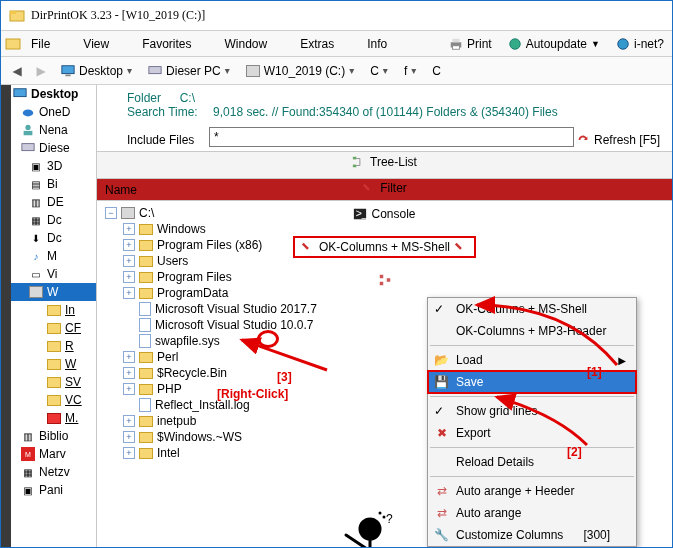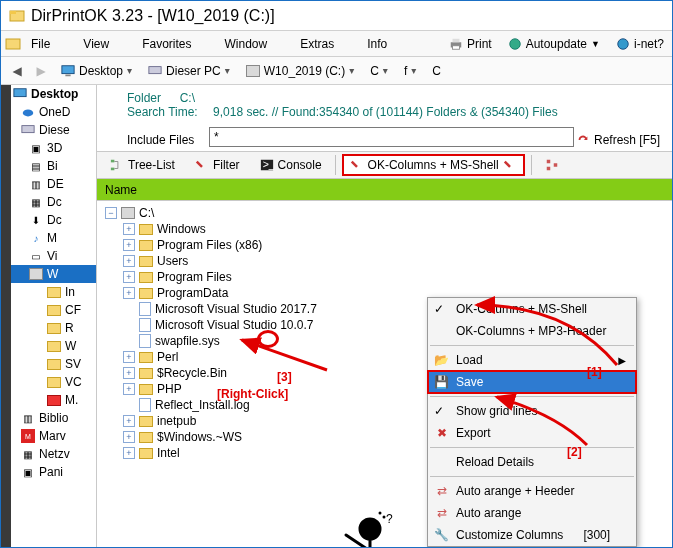--- a/index.html
+++ b/index.html
@@ -1,19 +1,19 @@
 <!DOCTYPE html>
 <html><head>
 <meta charset="utf-8">
 <style>
   * { box-sizing: border-box; margin: 0; padding: 0; font-family: "Segoe UI", Tahoma, sans-serif; font-size: 12px; }
   body { background: #fff; width: 673px; height: 548px; overflow: hidden; position: relative; border: 1px solid #1a6fc4; }
   
   .titlebar { background: #fff; height: 30px; display: flex; align-items: center; padding: 0 8px; gap: 6px; border-bottom: 1px solid #d0d0d0; }
-  .titlebar .title { font-size: 16px; color: #000; }
+  .titlebar .title { font-size: 12px; color: #000; font-family: Liberation Serif, serif; }
   
   .menubar { height: 26px; display: flex; align-items: center; padding: 0 4px; gap: 2px; border-bottom: 1px solid #d0d0d0; background: #f8f8f8; }
   .menubar .mgroup { display: flex; align-items: center; gap: 17px; }
   .menubar .mitem { padding: 4px 8px; cursor: default; }
   .menubar .rgroup { margin-left: auto; display: flex; align-items: center; gap: 8px; }
   .menubar .rbtn { display: flex; align-items: center; gap: 4px; padding: 2px 4px; }
   .appicon { width:16px; height:16px; display:inline-block; }
   
   .pathbar { height: 28px; display: flex; align-items: center; padding: 0 6px; gap: 4px; border-bottom: 1px solid #d0d0d0; background: #fafafa; }
   .pc { display: flex; align-items: center; gap: 4px; padding: 2px 6px; }
@@ -27,29 +27,29 @@
   .sb-scroll { position:absolute; left:0; top:0; bottom:0; width:10px; background:#3a3a3a; }
   .sb-item.sel { background:#1a6fc4; color:#fff; }
   .content { flex: 1; display: flex; flex-direction: column; position: relative; }
   .meta { padding: 6px 12px 6px 30px; font-size: 12px; color: #0f766e; }
   .meta .row { display:flex; gap:6px; }
   .filters { padding: 2px 12px 4px 30px; display:flex; flex-direction:column; gap:4px; }
   .frow { display:flex; align-items:flex-end; gap:2px; }
   .frow label { width: 80px; }
   .frow input { flex:1; border:1px solid #7a7a7a; height:20px; padding:0 4px; font-size:12px; background:#fff; }
   .frow .after { white-space:nowrap; color:#000; display:flex; align-items:center; gap:4px; }
-  .toolbar2 { height: 28px; border-top:1px solid #c9c9c9; border-bottom:1px solid #c9c9c9; background:#f4f4f4; display:flex; align-items:center; padding:0 6px; gap:6px; position:relative; }
+  .toolbar2 { height: 28px; border-top:1px solid #c9c9c9; border-bottom:1px solid #c9c9c9; background:#f4f4f4; display:flex; align-items:center; padding:0 6px; gap:6px; position:relative;flex-direction:column; }
   .tbtn { display:flex; align-items:center; gap:4px; padding:2px 6px; border:1px solid transparent; }
   .tbtn.boxed { border:2px solid #e00000; background:#fff; }
-  .colhdr { height:22px; border-bottom:1px solid #c9c9c9; background:#84cc16; display:flex; align-items:center; padding:0 8px; font-size:12px; }
+  .colhdr { height:22px; border-bottom:1px solid #c9c9c9; background:#b91c1c; display:flex; align-items:center; padding:0 8px; font-size:12px; }
   .tree { flex:1; overflow:hidden; padding:4px 0 0 8px; position:relative; }
   .tnode { display:flex; align-items:center; gap:4px; padding:1px 0; white-space:nowrap; }
   .exp { width:12px; height:12px; border:1px solid #8aa9d6; display:inline-flex; align-items:center; justify-content:center; font-size:9px; color:#4a72b0; background:#fff; }
   .indent1 { padding-left: 18px; }
-  .indent2 { padding-left: 36px; }
+  .indent2 { padding-left: 36px; text-decoration: underline; }
   .fold { width:14px; height:11px; background:#f7d774; border:1px solid #c9a227; display:inline-block; }
   .file { width:12px; height:14px; background:#fff; border:1px solid #8aa9d6; display:inline-block; }
   .drvico { width:14px; height:12px; background:#d9d9d9; border:1px solid #888; display:inline-block; }
   
   .ctx { position:absolute; top:212px; left:330px; width:210px; background:#f4f4f4; border:1px solid #9a9a9a; box-shadow:2px 2px 6px rgba(0,0,0,.3); z-index:50; }
   .cx { display:flex; align-items:center; gap:8px; padding:4px 10px 4px 28px; position:relative; }
   .cx .ico { position:absolute; left:6px; width:16px; text-align:center; }
   .cx.sep { height:1px; background:#c0c0c0; margin:3px 2px; padding:0; }
   .cx.hl { background:#2e7bd1; color:#fff; outline:2px solid #e00000; outline-offset:-1px; }
   .cx .arrow { margin-left:auto; font-size:10px; }
@@ -163,20 +163,27 @@
         <span>Desktop</span>
       </div>
       <div class="sb-item">
           <span class="ic"><svg viewBox="0 0 16 16">
               <ellipse cx="8" cy="9" rx="6" ry="4" fill="#2a7bd1"></ellipse>
             </svg></span>
           <span>OneD</span>
         </div>
       <div class="sb-item">
           <span class="ic"><svg viewBox="0 0 16 16">
+              <circle cx="8" cy="5" r="3" fill="#5aa"></circle>
+              <rect x="3" y="9" width="10" height="5" fill="#5aa"></rect>
+            </svg></span>
+          <span>Nena</span>
+        </div>
+      <div class="sb-item">
+          <span class="ic"><svg viewBox="0 0 16 16">
               <rect x="1" y="3" width="14" height="8" fill="#ccd" stroke="#668"></rect>
             </svg></span>
           <span>Diese</span>
         </div>
       <div class="sb-item indent1">
           <span class="sq">▣</span>
           <span>3D</span>
         </div>
       <div class="sb-item indent1">
           <span class="sq">▤</span>

